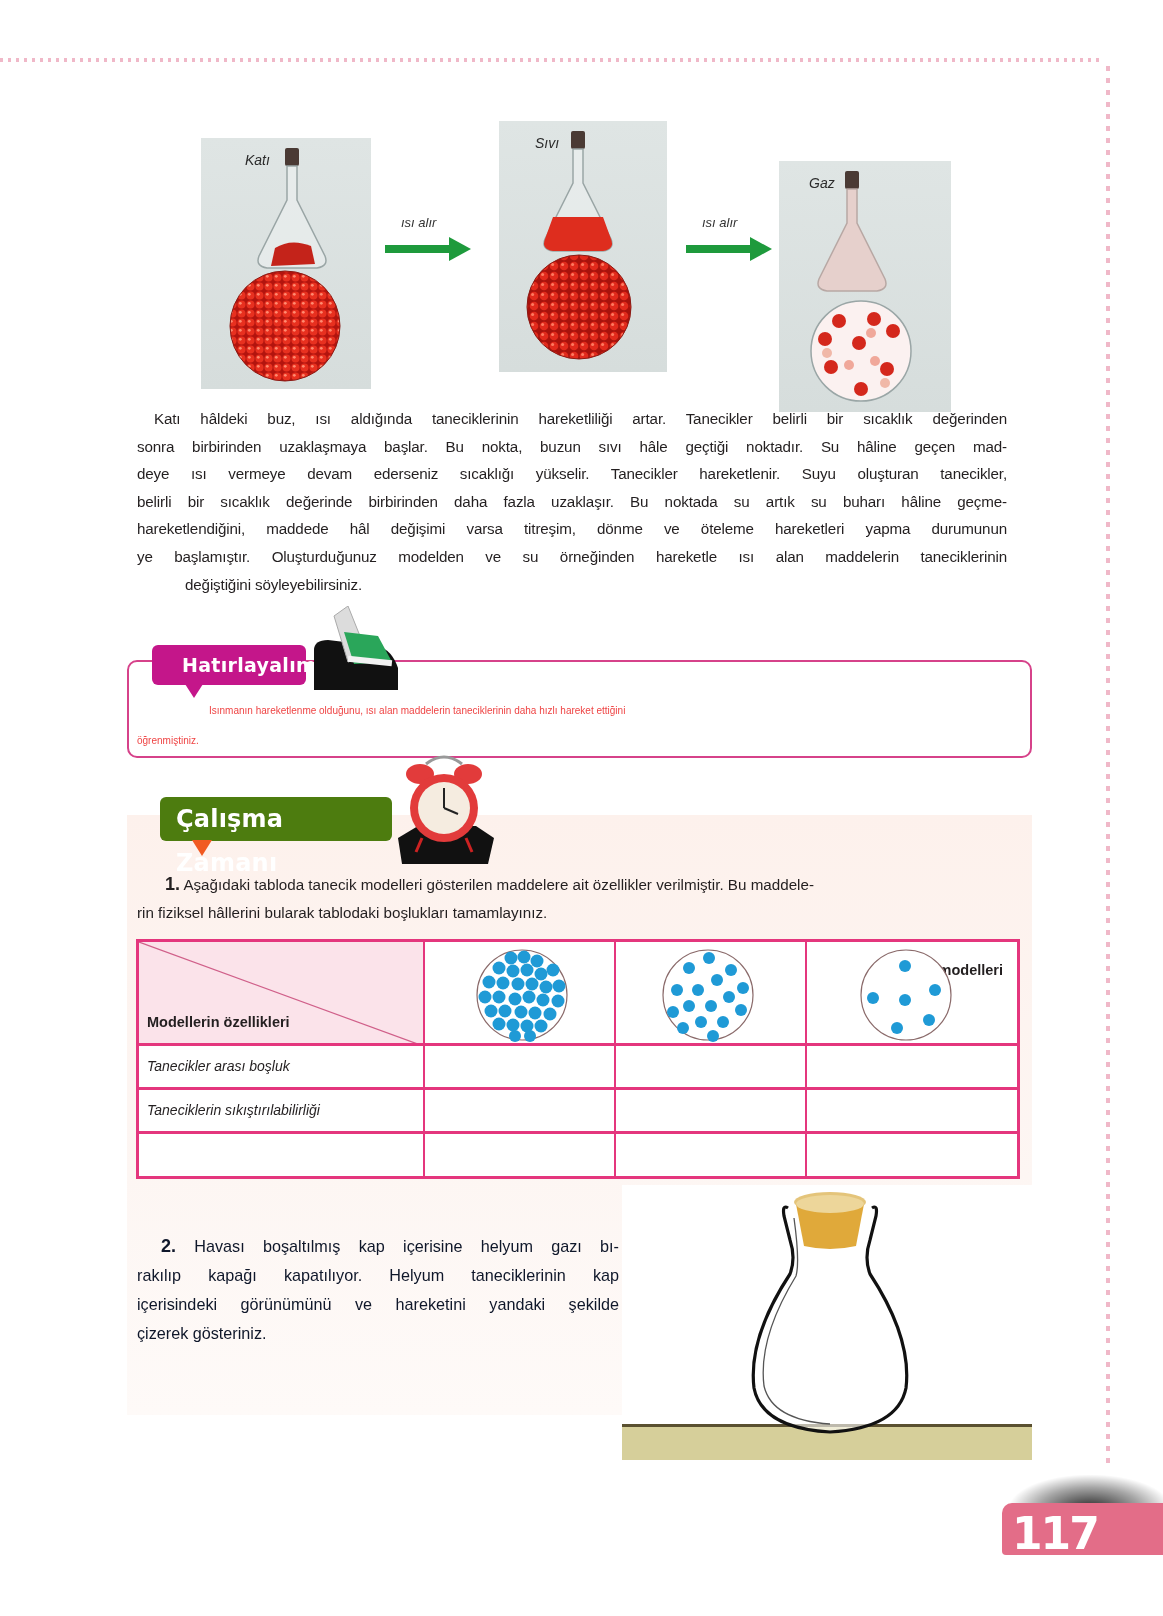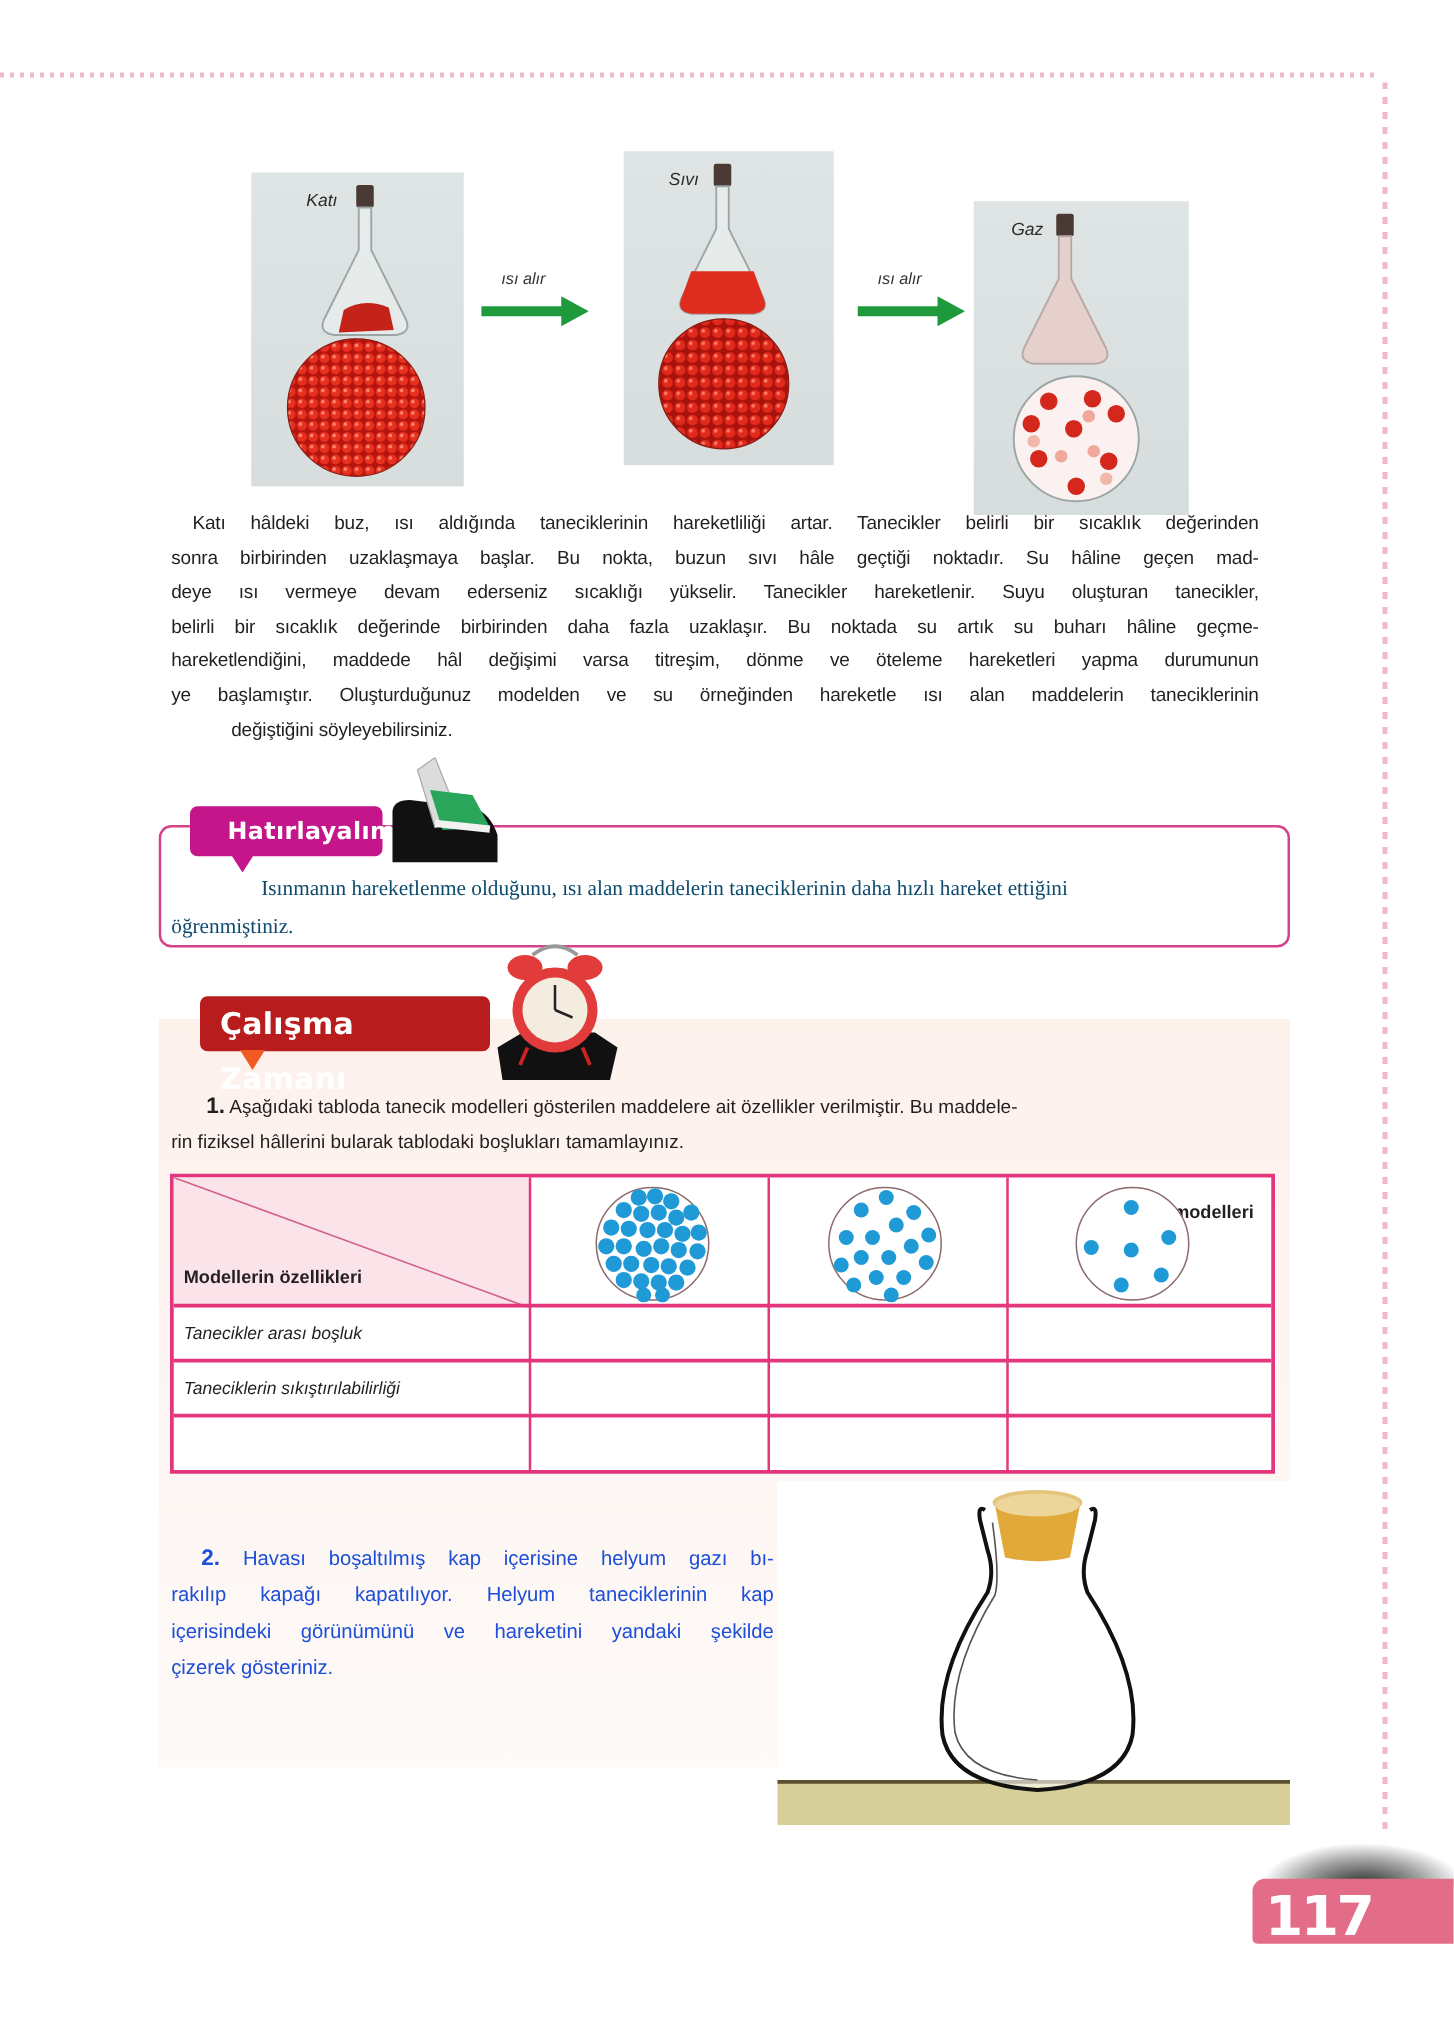--- a/index.html
+++ b/index.html
@@ -56,33 +56,33 @@
       color: #fff; font-weight: bold; font-size: 19px; line-height: 40px; padding-left: 30px;
       font-family: "DejaVu Sans", sans-serif; letter-spacing: 0.3px;
     }
     .reminder-tail {
       position: absolute; left: 185px; top: 684px; width: 0; height: 0;
       border-left: 9px solid transparent; border-right: 9px solid transparent;
       border-top: 14px solid #c4168a;
     }
     .reminder-text {
       position: absolute; left: 137px; top: 696px; width: 890px;
-      font-size: 17px; line-height: 30px; color: #0c4a6e; font-family: Liberation Serif, serif;
+      font-size: 10px; line-height: 30px; color: #ef4444;
     }
     .reminder-text .l1 { display: block; padding-left: 72px; white-space: nowrap; }
 
     
     .work-bg {
       position: absolute; left: 127px; top: 815px; width: 905px; height: 600px;
       background: linear-gradient(180deg, #fdf1ec 0%, #fdf6f3 60%, #fefaf8 100%);
       border-radius: 0 0 0 0;
     }
     .work-tag {
       position: absolute; left: 160px; top: 797px; width: 232px; height: 44px;
-      background: #b91c1c; border-radius: 6px;
+      background: #4d7c0f; border-radius: 6px;
       color: #fff; font-weight: bold; font-size: 24px; line-height: 44px; padding-left: 16px;
       font-family: "DejaVu Sans", sans-serif; letter-spacing: 0.2px;
     }
     .work-tail {
       position: absolute; left: 192px; top: 840px; width: 0; height: 0;
       border-left: 10px solid transparent; border-right: 10px solid transparent;
       border-top: 16px solid #f15a22;
     }
 
     .q1 {
@@ -103,21 +103,21 @@
       position: absolute; left: 8px; font-size: 14px; color: #231f20; white-space: nowrap;
     }
     .tbl .hdr-bg { position: absolute; left: 0; top: 0; width: 284px; height: 104px; background: #fbe3ea; }
     .tbl .hdr-top { position: absolute; right: 0; top: 20px; width: 270px; text-align: right; padding-right: 14px; font-weight: bold; font-size: 14.5px; }
     .tbl .hdr-bot { position: absolute; left: 8px; top: 72px; font-weight: bold; font-size: 14.5px; }
     .tbl .model { position: absolute; top: 6px; }
 
     
     .q2 {
       position: absolute; left: 137px; top: 1232px; width: 482px;
-      font-size: 16.2px; line-height: 29px; color: #1d4ed8; text-align: justify;
+      font-size: 16.2px; line-height: 29px; color: #0f172a; text-align: justify;
     }
     .q2 .line { display: block; white-space: nowrap; text-align-last: justify; }
     .q2 .line.first { text-indent: 24px; }
     .q2 .line.last { text-align-last: left; }
 
     .jar-area {
       position: absolute; left: 622px; top: 1185px; width: 410px; height: 270px; background: #ffffff;
     }
     .shelf {
       position: absolute; left: 622px; top: 1424px; width: 410px; height: 36px;

